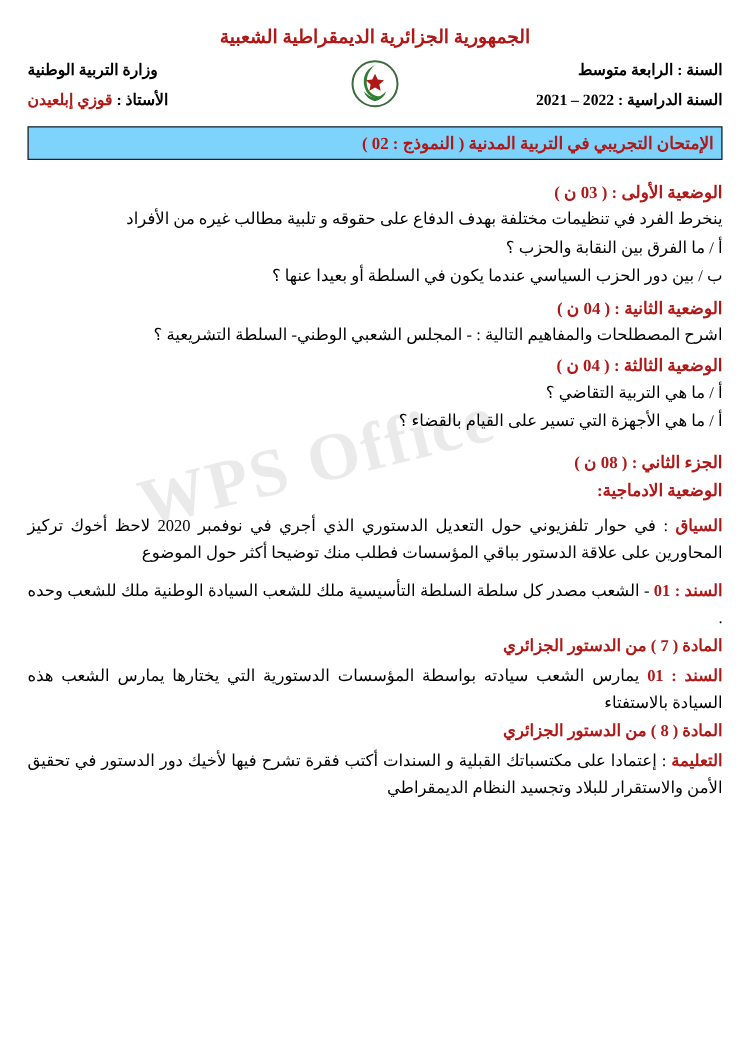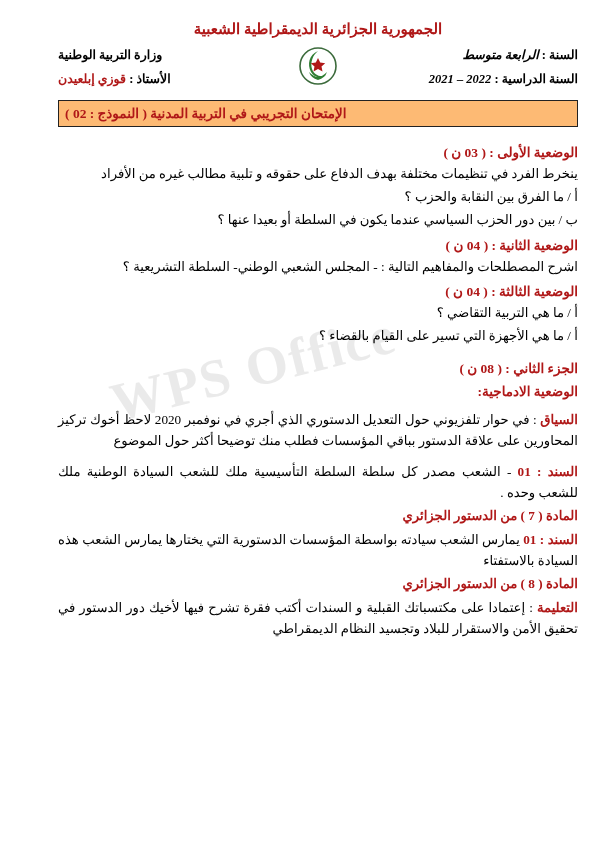--- a/index.html
+++ b/index.html
@@ -35,21 +35,21 @@
     transform: rotate(-14deg);
     opacity: 0.20;
     color: #9a9a9a;
     font-family: "Liberation Serif", serif;
     font-size: 54px;
     font-weight: bold;
     letter-spacing: 2px;
     white-space: nowrap;
     direction: ltr;
   }
-  .content { position: relative; z-index: 2; margin-left: 36px; }
+  .content { position: relative; z-index: 2; }
 
   
   .doc-title {
     text-align: center;
     font-weight: bold;
     font-size: 15px;
     color: #b01818;
     margin: 6px 0 4px 0;
   }
   .header-row {
@@ -73,28 +73,28 @@
     justify-content: center;
     padding-top: 2px;
   }
   .emblem {
     width: 46px;
     height: 40px;
     position: relative;
   }
   .lbl { font-weight: bold; }
   .val-red { color: #b01818; font-weight: bold; }
-  .val-plain { font-weight: bold; font-style: italic; }
+  .val-plain { font-weight: bold; }
 
   
   .exam-bar {
     margin: 8px 0 6px 0;
     border: 1.2px solid #222;
-    background: #fdba74;
-    text-align: left;
+    background: #7dd3fc;
+    text-align: right;
     padding: 4px 6px;
     font-weight: bold;
     font-size: 13.5px;
     color: #b01818;
   }
 
   
   .line {
     font-size: 13.2px;
     line-height: 1.62;

